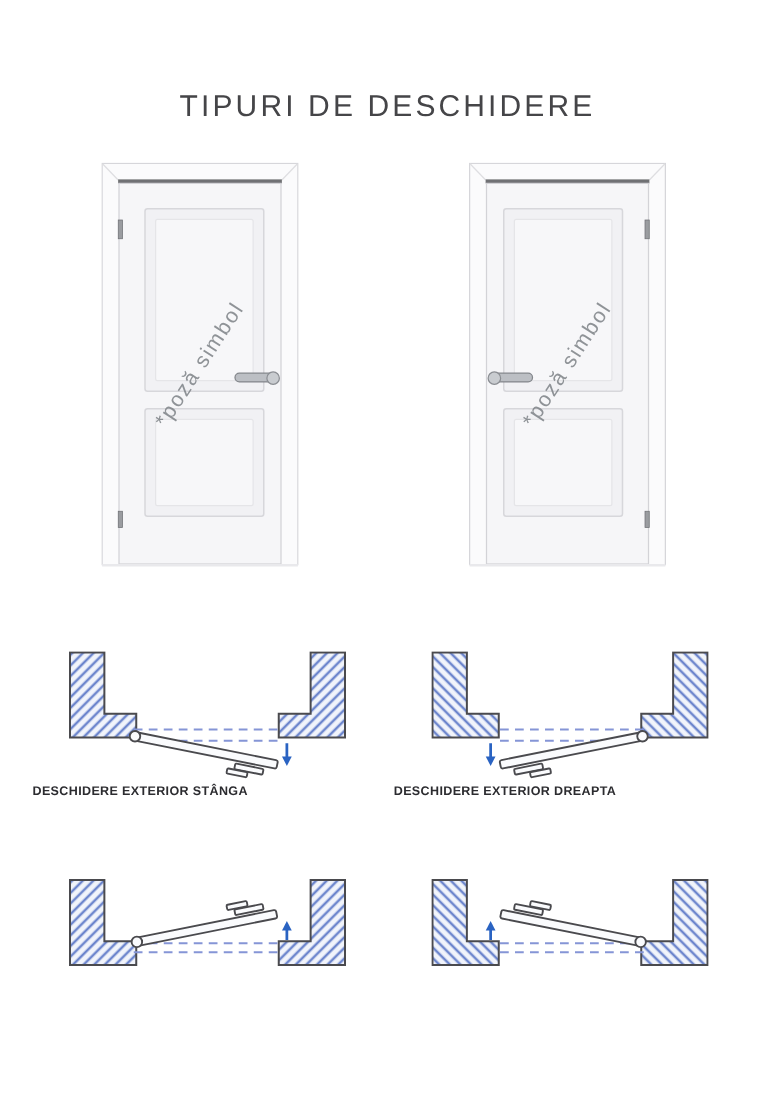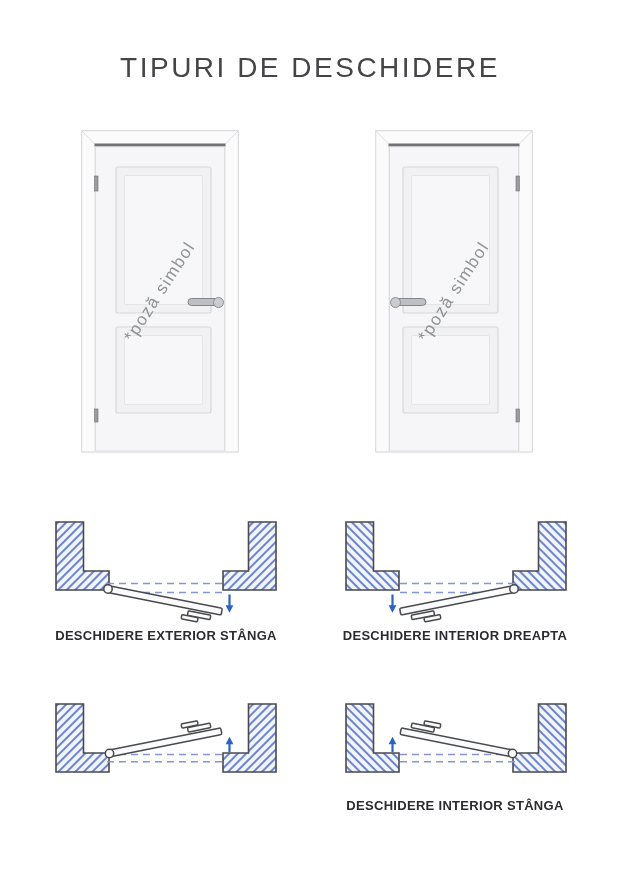--- a/index.html
+++ b/index.html
@@ -2,22 +2,22 @@
 <html><head>
 <meta charset="utf-8">
 <style>
   html,body{margin:0;padding:0;background:#fff;}
   .canvas{
     position:relative;width:620px;height:877px;background:#ffffff;
     margin:0 auto;overflow:hidden;
     font-family:"Liberation Sans",sans-serif;
   }
   .title{
-    position:absolute;left:0;right:0;top:52px;margin:0;
-    text-align:center;font-size:28px;font-weight:400;
+    position:absolute;left:0;right:0;top:72px;margin:0;
+    text-align:center;font-size:24px;font-weight:400;
     letter-spacing:2.5px;color:#454548;
   }
   .door{position:absolute;width:158px;height:324px;}
   .door-left{left:81px;top:130px;}
   .door-right{left:375px;top:130px;}
   .door svg{position:absolute;left:0;top:0;}
   .door-right svg{transform:scaleX(-1);}
   .watermark{
     position:absolute;inset:0;display:flex;align-items:center;justify-content:center;
     transform:rotate(-57deg);pointer-events:none;
@@ -25,22 +25,22 @@
   .watermark span{
     font-size:17px;letter-spacing:1.5px;color:rgba(125,129,134,0.85);
     white-space:nowrap;font-weight:400;
   }
   .diag{position:absolute;}
   #diag1{left:55px;top:521px;}
   #diag2{left:345px;top:521px;}
   #diag3{left:55px;top:703px;}
   #diag4{left:345px;top:703px;}
   .caption{
-    position:absolute;width:280px;text-align:center;
-    font-size:13px;font-weight:700;letter-spacing:0.3px;color:#2c2c30;
+    position:absolute;width:280px;
+    font-size:10px;font-weight:700;letter-spacing:0.3px;color:#2c2c30;
   }
   #cap1,#cap2{top:628px;}
   #cap3,#cap4{top:798px;}
   #cap1,#cap3{left:26px;}
   #cap2,#cap4{left:315px;}
   .wall{fill:url(#hatch);stroke:#4a4a4e;stroke-width:1.6;stroke-linejoin:miter;}
   .dash{stroke:#8595d6;stroke-width:1.6;stroke-dasharray:7 5;fill:none;}
   .leaf{fill:#fafbfd;stroke:#4a4a4e;stroke-width:1.5;}
   .arrow{stroke:#2a63c2;stroke-width:2.2;fill:none;}
   .arrowhead{fill:#2a63c2;stroke:none;}
@@ -137,16 +137,15 @@
 
   <svg id="diag3" class="diag" viewBox="0 0 222 72" width="222" height="72" xmlns="http://www.w3.org/2000/svg">
     <use href="#diag-int" xlink:href="#diag-int"></use>
   </svg>
 
   <svg id="diag4" class="diag" viewBox="0 0 222 72" width="222" height="72" xmlns="http://www.w3.org/2000/svg">
     <use href="#diag-int" xlink:href="#diag-int" transform="translate(222,0) scale(-1,1)"></use>
   </svg>
 
   <div id="cap1" class="caption">DESCHIDERE EXTERIOR STÂNGA</div>
-  <div id="cap2" class="caption">DESCHIDERE INTERIOR DREAPTA</div>
-  <div id="cap4" class="caption">DESCHIDERE INTERIOR STÂNGA</div>
+  <div id="cap2" class="caption">DESCHIDERE EXTERIOR DREAPTA</div>
 
 </div>
 
 </body></html>

